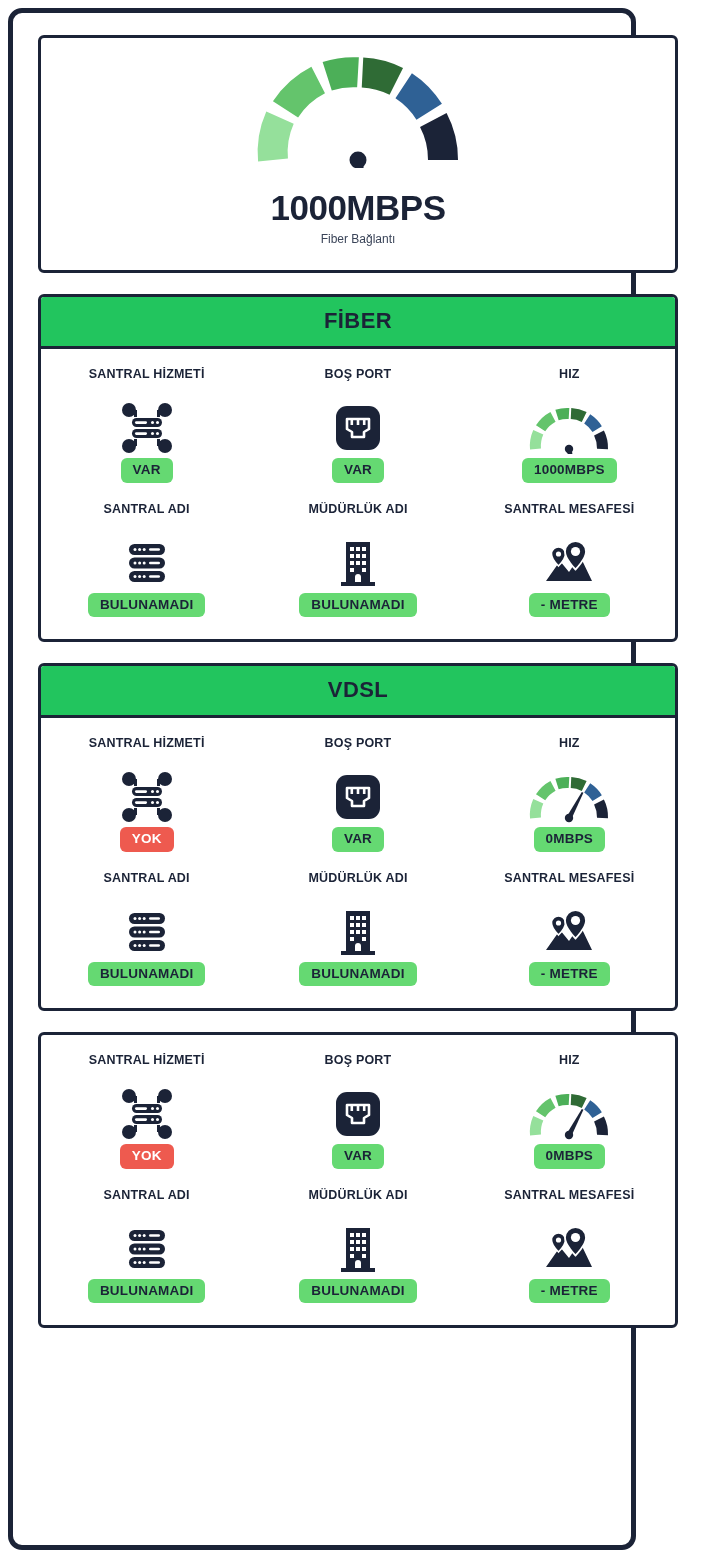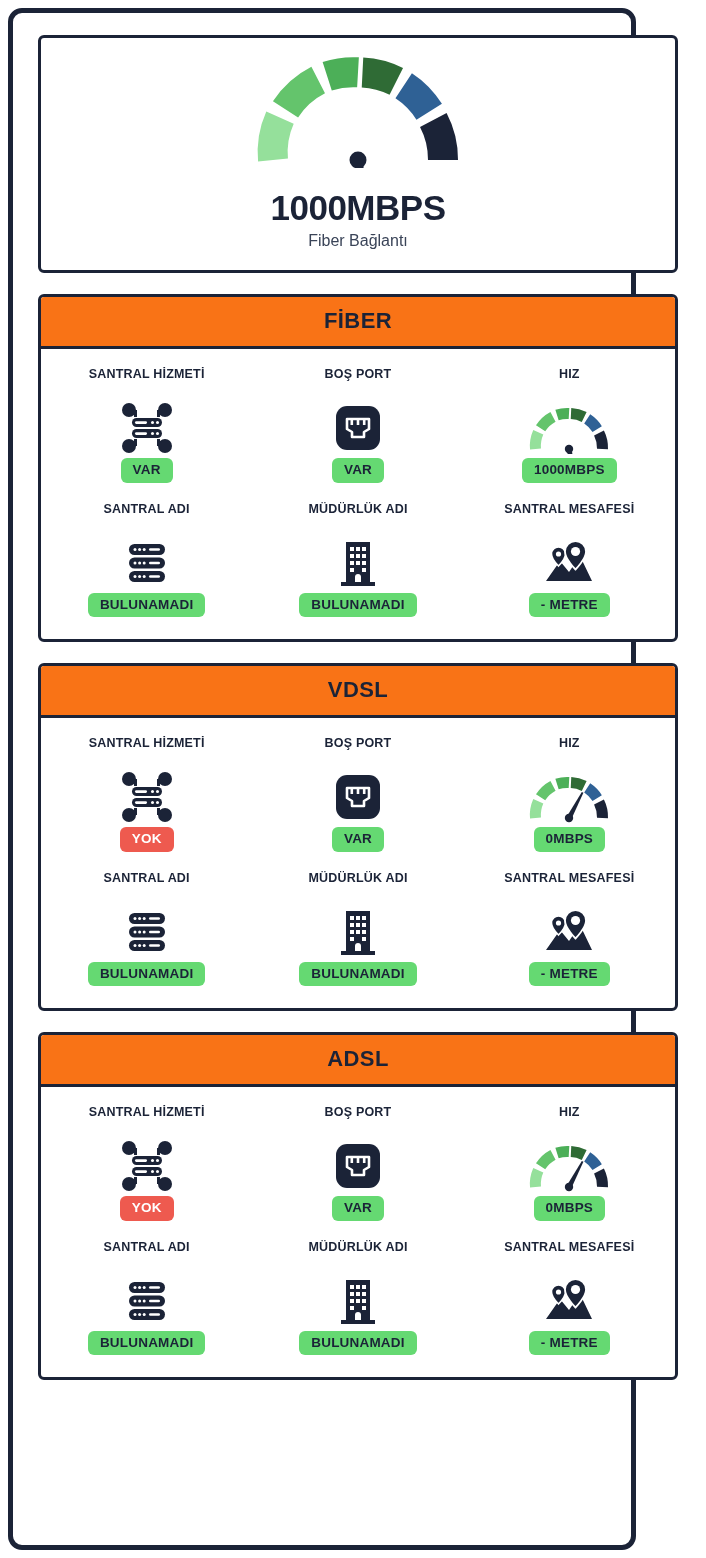--- a/index.html
+++ b/index.html
@@ -37,35 +37,35 @@
   }
   .hero-gauge { width: 210px; height: 112px; }
   .hero-value {
     font-size: 35px;
     font-weight: 800;
     color: #1b2337;
     letter-spacing: -0.5px;
     margin-top: 20px;
   }
   .hero-sub {
-    font-size: 16px;
+    font-size: 12px;
     color: #3a4458;
     margin-top: 4px;
   }
 
   
   .svc-card {
     margin-top: 21px;
     border: 3px solid #1b2337;
     border-radius: 6px;
     overflow: hidden;
     background: #fff;
   }
   .svc-head {
-    background: #f97316;
+    background: #22c55e;
     border-bottom: 3px solid #1b2337;
     text-align: center;
     padding: 11px 0 12px;
     font-size: 22px;
     font-weight: 800;
     color: #1b2337;
     letter-spacing: 0.4px;
   }
   .svc-body { padding: 18px 0 22px; }
   .row {
@@ -428,21 +428,20 @@
             </svg>
           </div>
           <span class="badge">- METRE</span>
         </div>
 
       </div>
     </div>
   </div>
 
   <div class="svc-card">
-    <div class="svc-head">ADSL</div>
     <div class="svc-body">
 
       <div class="row">
 
         <div class="cell">
           <div class="cell-label">SANTRAL HİZMETİ</div>
           <div class="cell-icon">
             <svg width="52" height="52" viewBox="0 0 52 52">
               <g fill="#1b2337">
                 <circle cx="8" cy="8" r="7"></circle>

